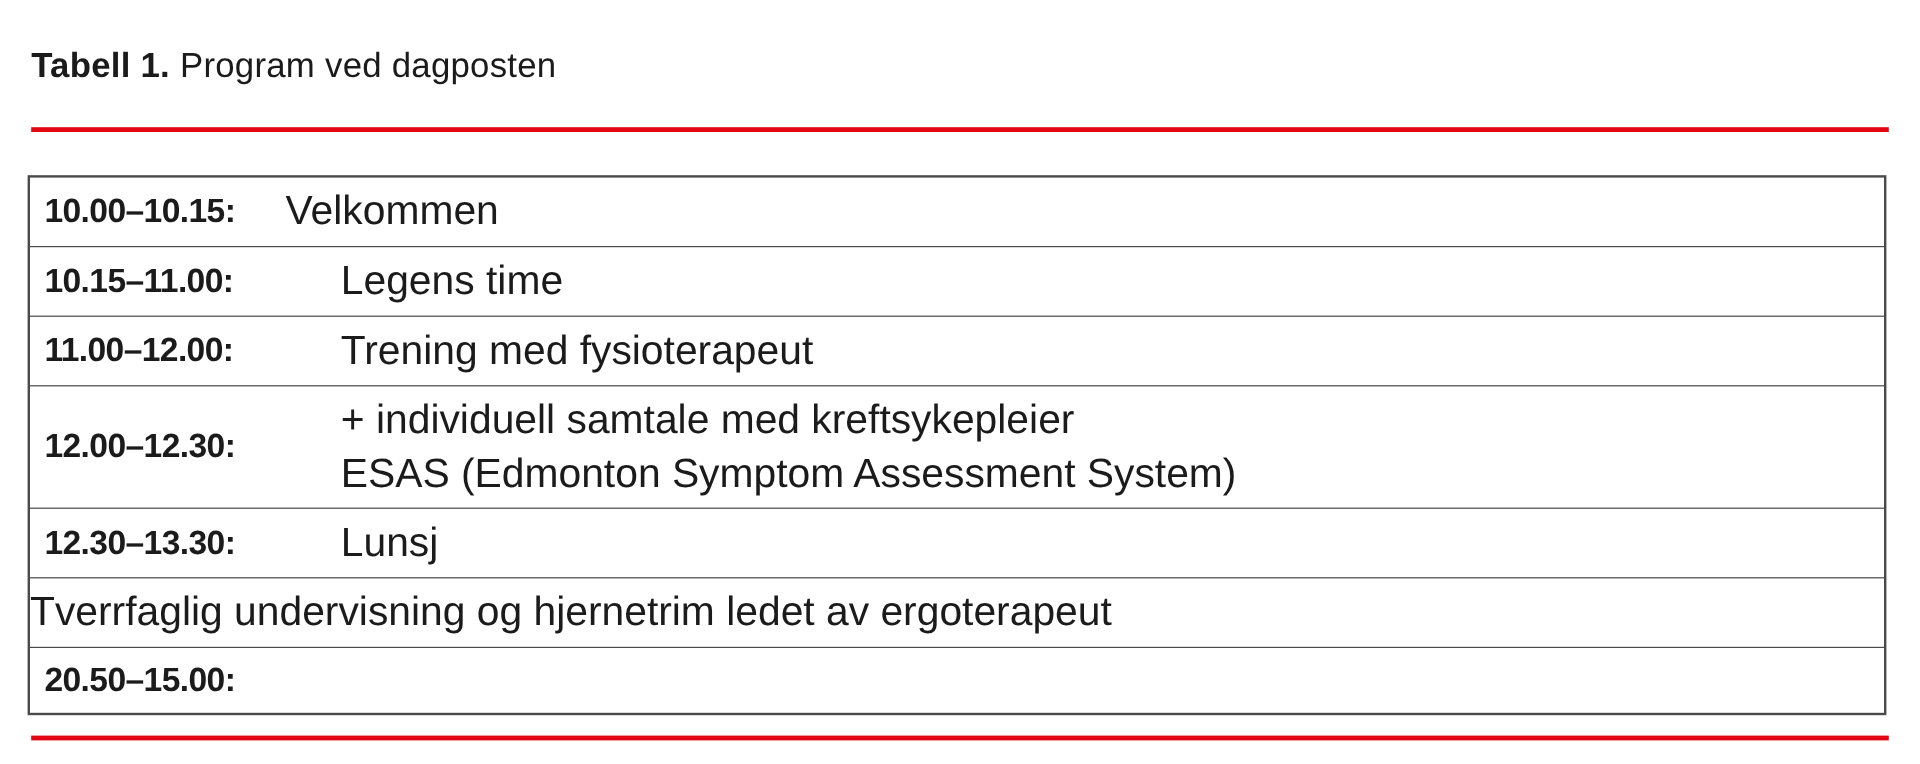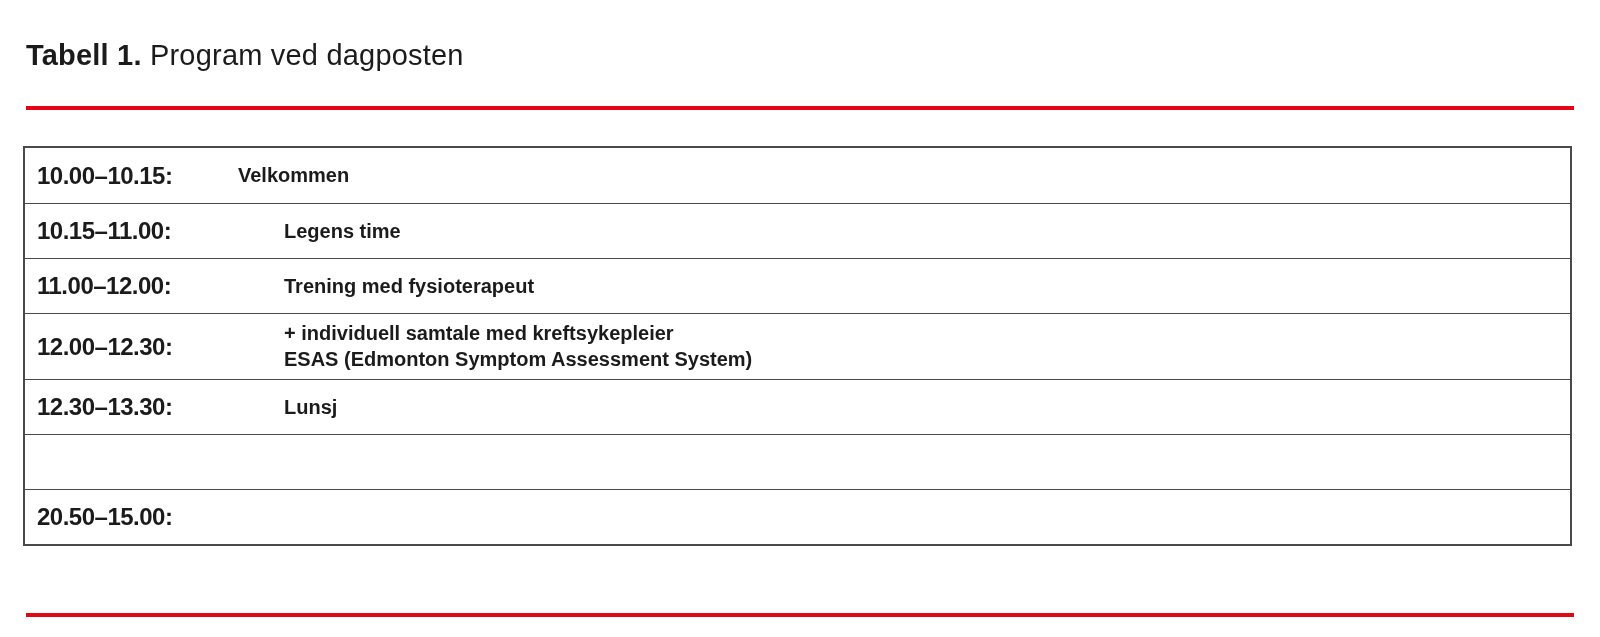--- a/index.html
+++ b/index.html
@@ -60,29 +60,29 @@
     padding: 6px 0;
   }
   .program-row + .program-row {
     border-top: 1.5px solid var(--border);
     gap: 46px;
   }
   .time-cell {
     flex: 0 0 213px;
     padding-left: 12px;
     font-weight: 700;
-    font-size: 24px;
+    font-size: 28px;
     letter-spacing: -0.5px;
     line-height: 1.3;
     white-space: nowrap;
   }
   .activity-cell {
     flex: 1 1 auto;
-    font-weight: 700;
-    font-size: 20px;
+    font-weight: 400;
+    font-size: 34px;
     line-height: 1.32;
     padding-right: 12px;
   }
 </style>
 </head>
 <body>
 
 <div class="page">
 
   <h2 class="table-title">
@@ -124,20 +124,23 @@
   </div>
 
   <div class="program-row">
     <div class="time-cell">12.30–13.30:</div>
     <div class="activity-cell">
             <div>Lunsj</div>
           </div>
   </div>
 
   <div class="program-row">
+    <div class="activity-cell">
+            <div>Tverrfaglig undervisning og hjernetrim ledet av ergoterapeut</div>
+          </div>
   </div>
 
   <div class="program-row">
     <div class="time-cell">20.50–15.00:</div>
   </div>
 </div>
   </div>
 
   <div class="rule rule-bottom"></div>
 

